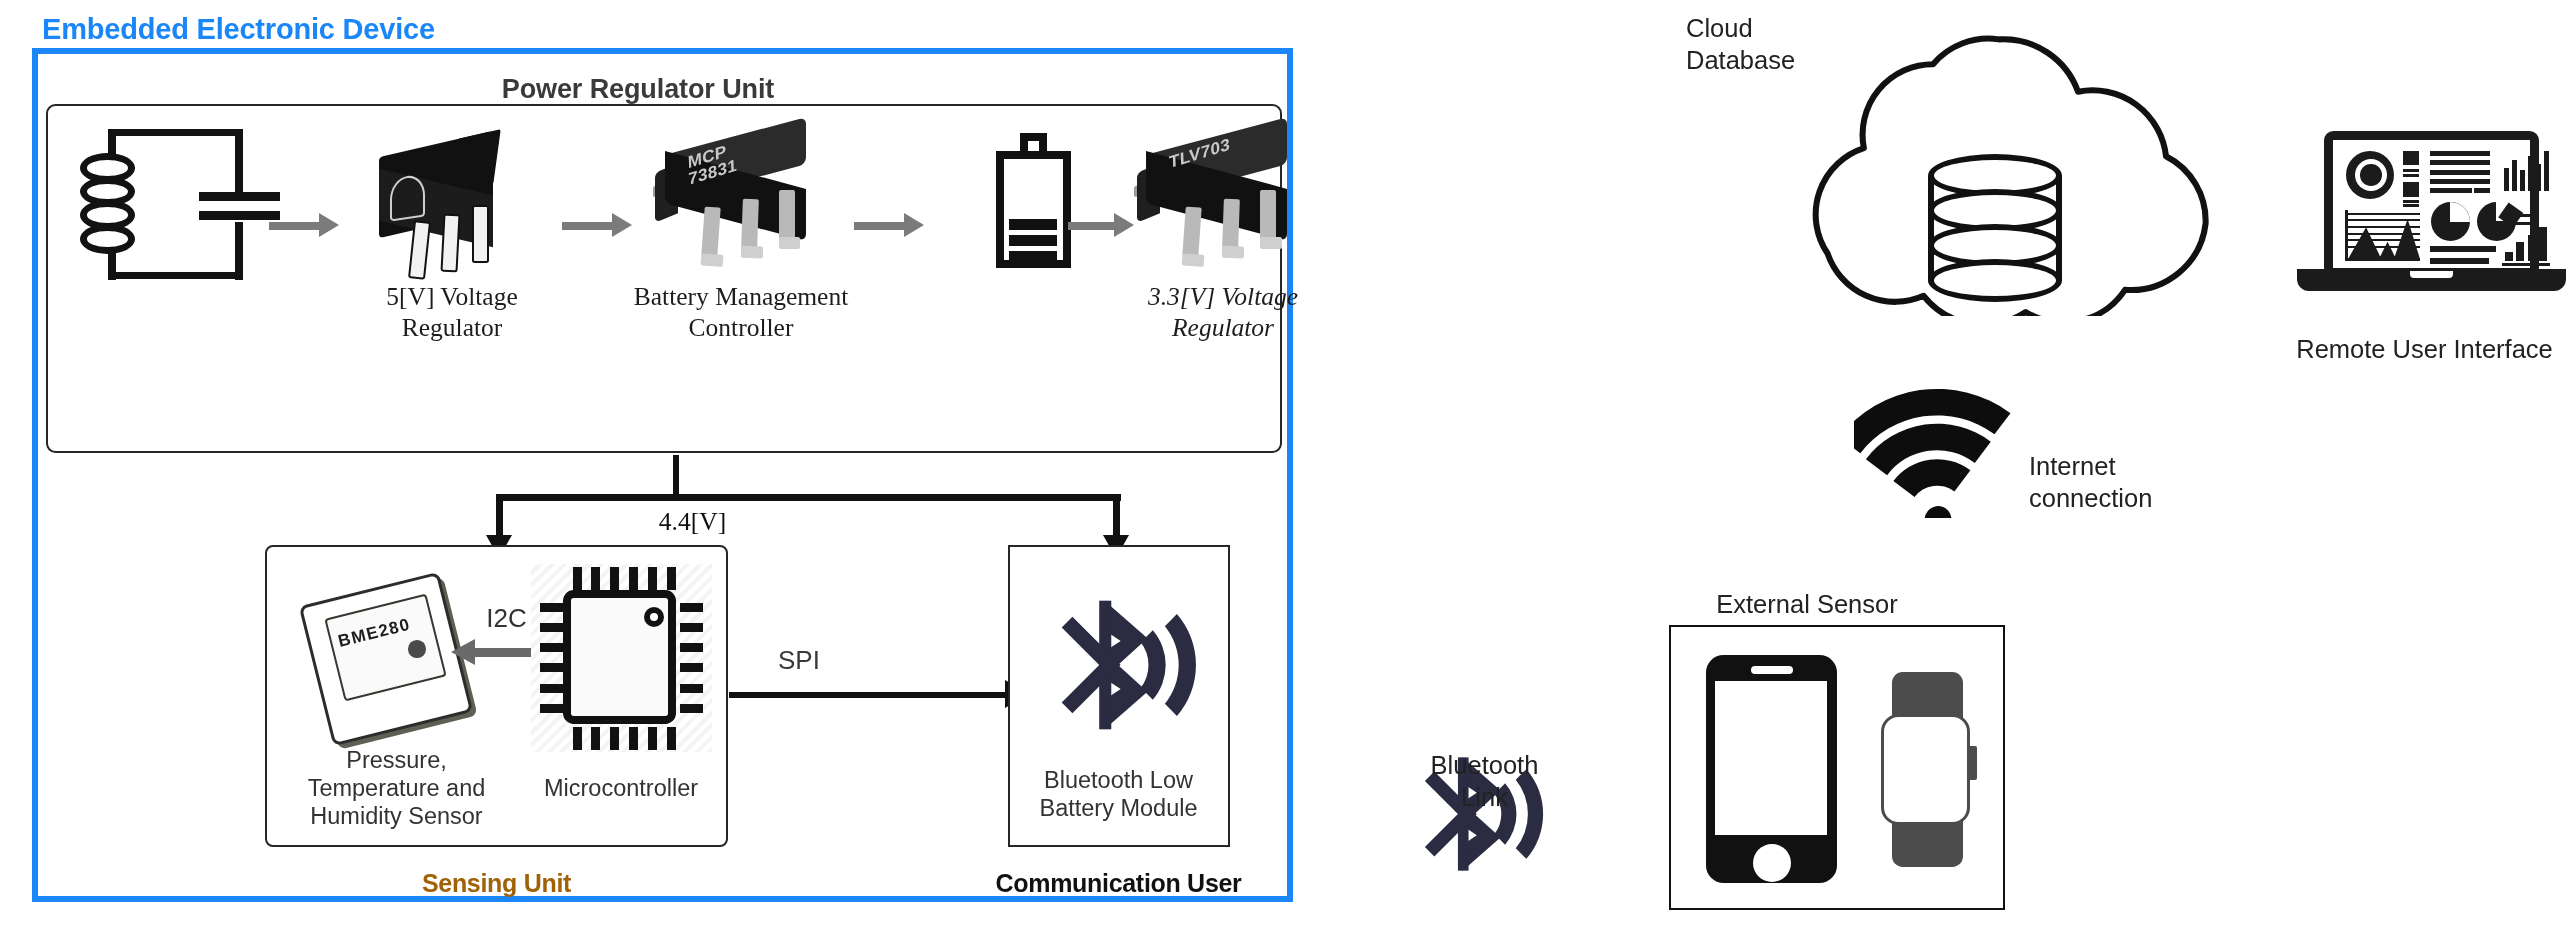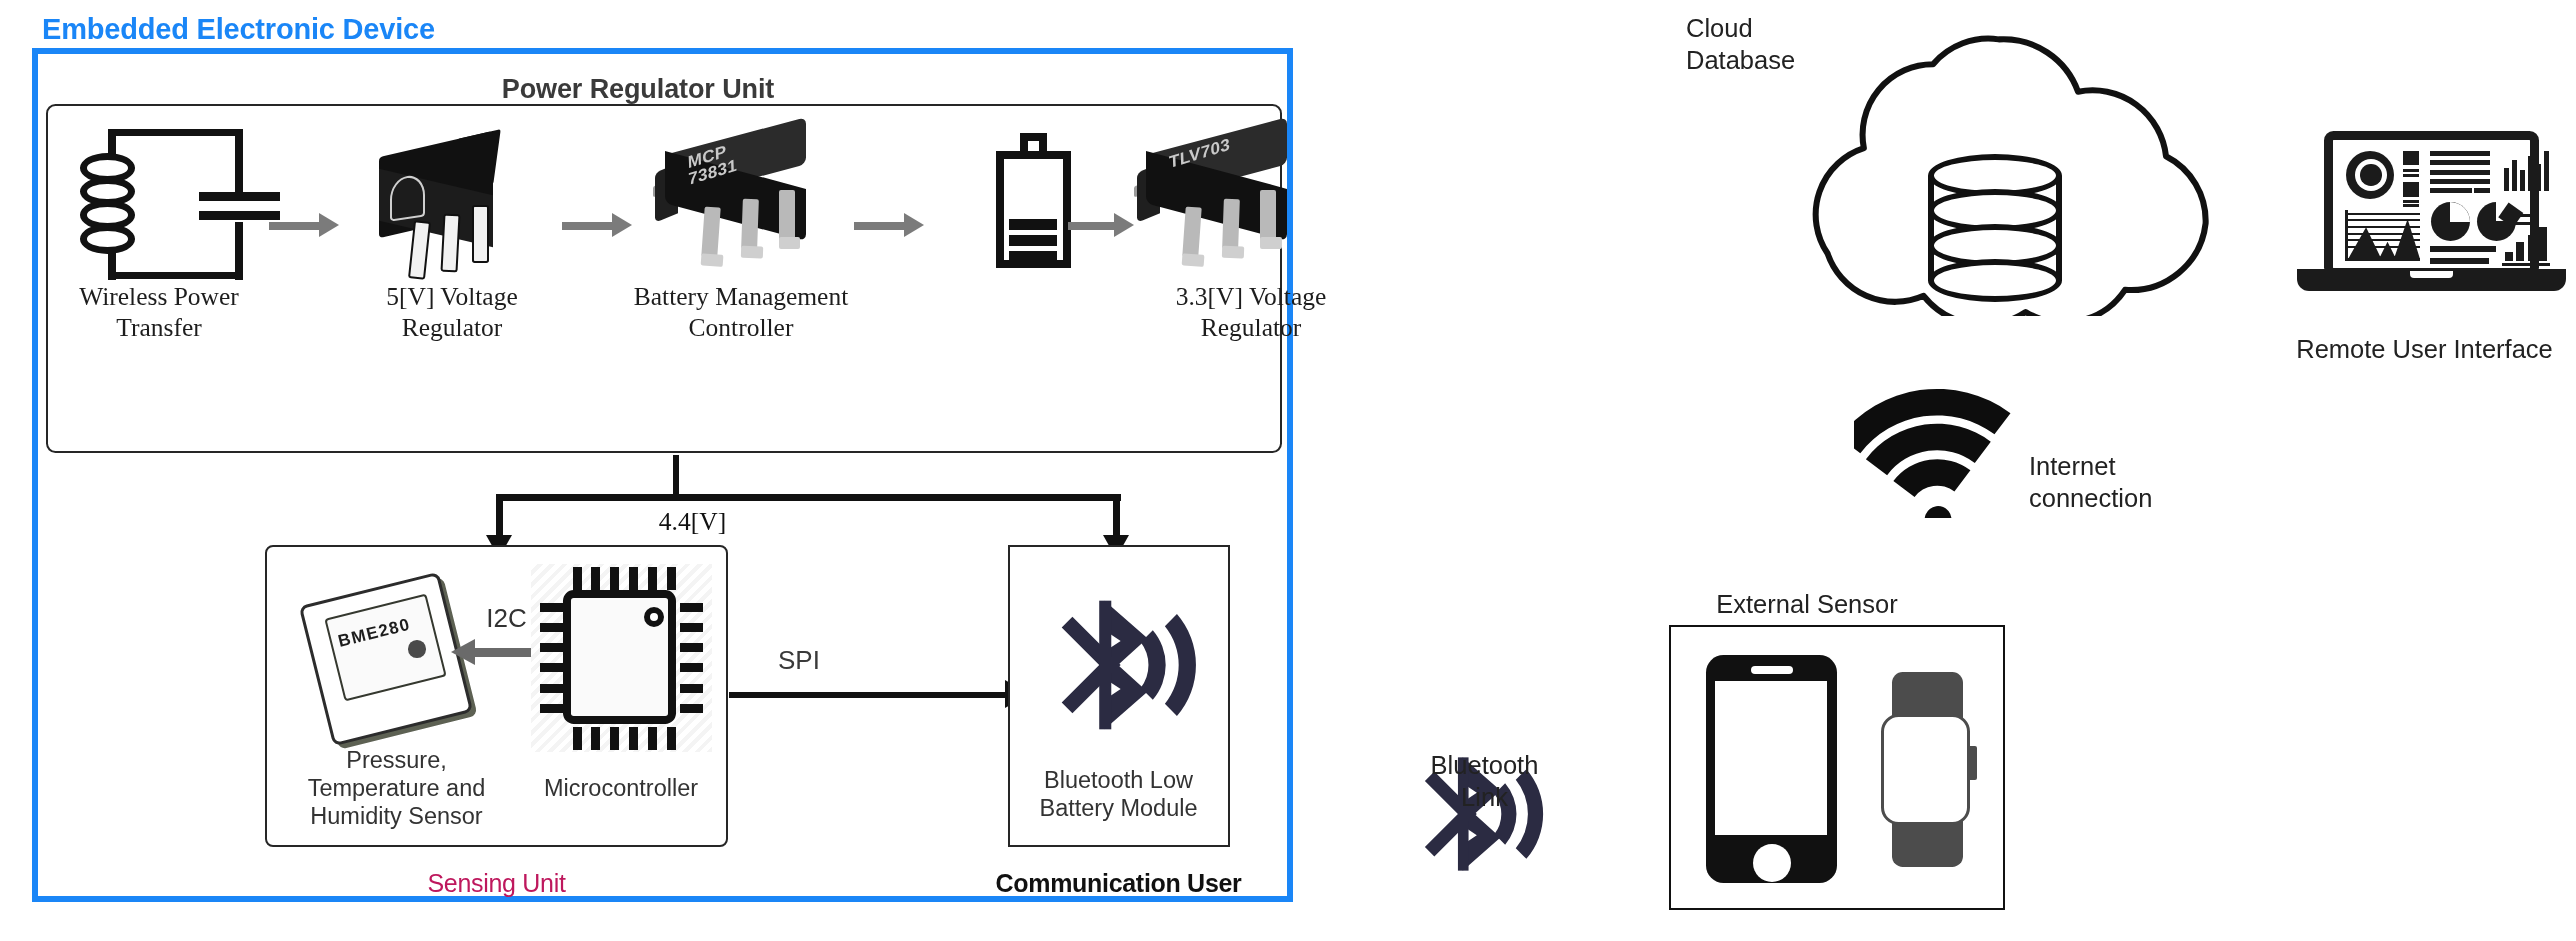--- a/index.html
+++ b/index.html
@@ -89,21 +89,21 @@
   .arrowdown{position:absolute;width:0;height:0;
       border-left:13.4px solid transparent;border-right:13.4px solid transparent;
       border-top:23px solid #111;}
   #bus-label{left:605px;top:507px;width:175px;text-align:center;
       font-family:"Liberation Serif",serif;font-size:25.5px;color:#111;}
 
   
   #sense-box{left:265px;top:545px;width:463px;height:302px;
       border:2.7px solid #262626;border-radius:8px;box-sizing:border-box;background:#fff;}
   #sense-title{left:265px;top:869px;width:463px;text-align:center;
-      font-size:25px;font-weight:normal;color:#be185d;letter-spacing:-0.3px;}
+      font-size:25px;font-weight:bold;color:#a16207;letter-spacing:-0.3px;}
   #sense-lbl{left:269px;top:746px;width:255px;text-align:center;
       font-size:23.5px;line-height:28px;color:#333;}
   #mcu-lbl{left:510px;top:774px;width:222px;text-align:center;
       font-size:23.5px;line-height:28px;color:#333;}
   #i2c-lbl{left:463px;top:603px;width:87px;text-align:center;
       font-size:26px;color:#333;}
 
   
   #bme{left:302px;top:578px;width:168px;height:168px;}
   #bme .outer{position:absolute;left:12px;top:9.4px;width:138px;height:138px;
@@ -233,22 +233,20 @@
       <div class="bot-wire"></div>
         <div class="lead-b"></div>
       <div class="coil">
         <div class="loop" style="top:0;"></div>
         <div class="loop" style="top:23.5px;"></div>
         <div class="loop" style="top:47px;"></div>
         <div class="loop" style="top:71px;"></div>
       </div>
     </div>
   </div>
-  <div class="pm-lbl"><span style="white-space:pre-line">Wireless Power
-Transfer</span></div>
 </div>
 <div class="garrow" style="left:269px;width:52px;"></div>
 
 <div class="pm-cell" style="left:341px;">
   <div class="pm-art">
     <div class="to263">
       <div class="tab"></div>
       <div class="body"></div>
       <div class="face"></div>
       <div class="notch"></div>
@@ -312,21 +310,21 @@
           <i></i>
         </div>
       <div class="pin" style="left:97px;top:71px;transform:rotate(2deg);">
           <i></i>
         </div>
       <div class="pin" style="left:134px;top:62px;">
           <i></i>
         </div>
     </div>
   </div>
-  <div class="pm-lbl" style="left:92px;width:222px;"><span style="white-space:pre-line">3.3[V] Voltage
+  <div class="pm-lbl" style="left:64px;width:222px;font-style:italic;"><span style="white-space:pre-line">3.3[V] Voltage
 Regulator</span></div>
 </div>
 
 <div class="wire abs" style="left:673px;top:455px;width:6px;height:42px;"></div>
 <div class="wire abs" style="left:496px;top:494px;width:625px;height:7.4px;"></div>
 <div class="wire abs" style="left:496px;top:494px;width:7.4px;height:46px;"></div>
 <div class="wire abs" style="left:1113px;top:494px;width:7.4px;height:46px;"></div>
 <div class="arrowdown" style="left:486px;top:535px;"></div>
 <div class="arrowdown" style="left:1103px;top:535px;"></div>
 <div class="abs" id="bus-label">4.4[V]</div>

